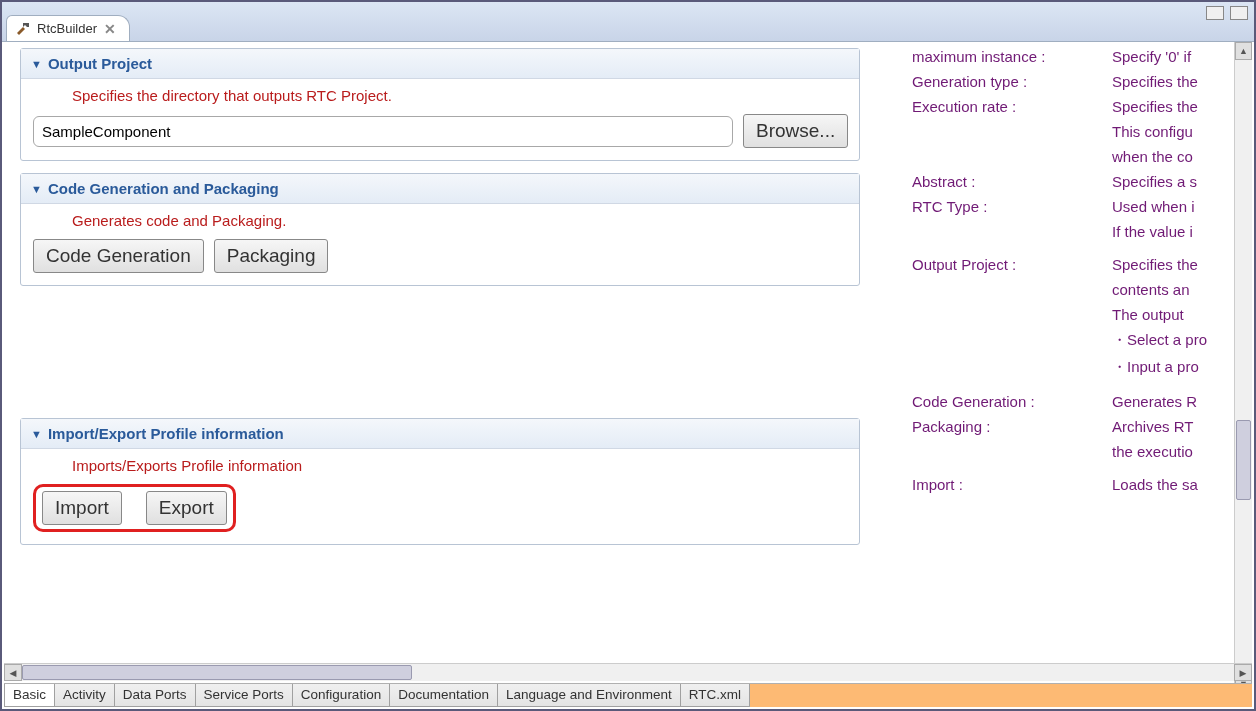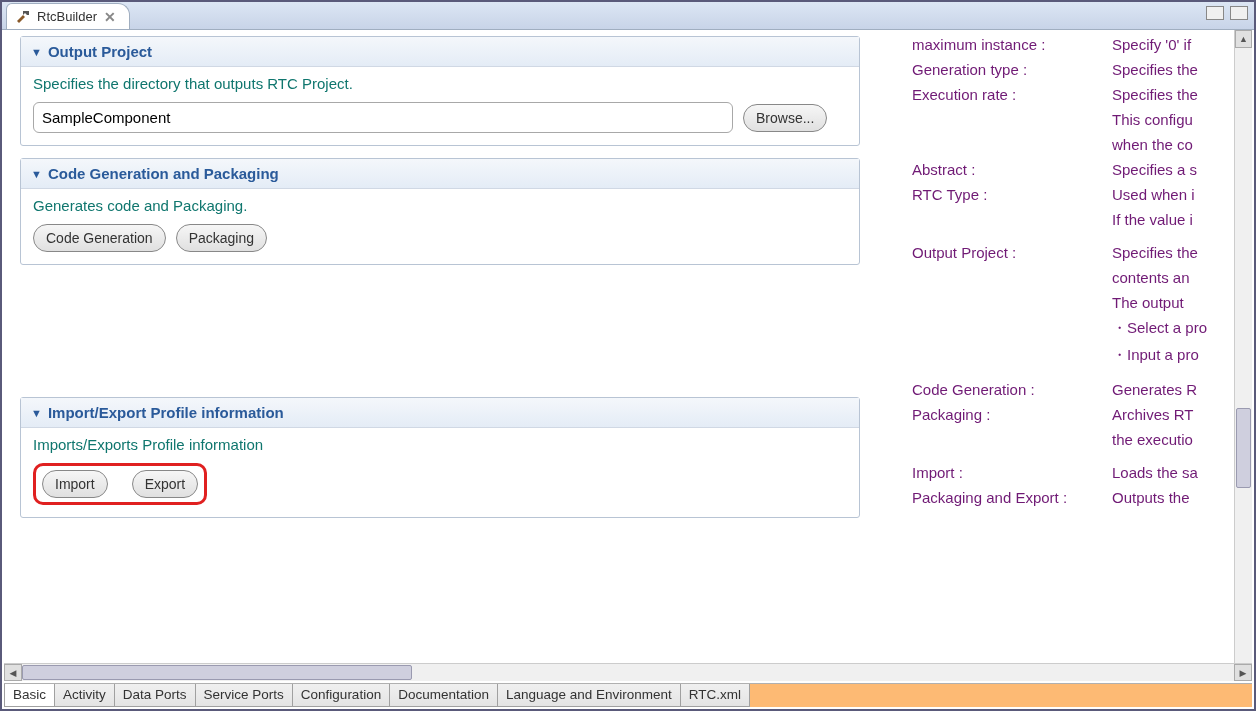--- a/index.html
+++ b/index.html
@@ -1,40 +1,40 @@
 <!DOCTYPE html>
 <html><head>
 <meta charset="utf-8">
 <style>
   * { box-sizing: border-box; margin: 0; padding: 0; }
   body { font-family: "Segoe UI", Tahoma, sans-serif; font-size: 14px; background: #fff; color: #333; }
   .window { width: 1256px; height: 711px; border: 2px solid #5a5a7a; position: relative; background: #fff; }
-  .tab-bar { height: 28px; background: linear-gradient(#dce6f4, #c8d4e8); border-bottom: 1px solid #a0aec0; display: flex; align-items: flex-end; padding-left: 4px; position: relative; }
+  .tab-bar { height: 40px; background: linear-gradient(#dce6f4, #c8d4e8); border-bottom: 1px solid #a0aec0; display: flex; align-items: flex-end; padding-left: 4px; position: relative; }
   .tab { background: #fff; border: 1px solid #a0aec0; border-bottom: none; border-radius: 6px 12px 0 0; padding: 3px 12px 3px 8px; display: flex; align-items: center; gap: 6px; font-size: 13px; height: 26px; }
   .tab-icon { width: 16px; height: 16px; display: inline-flex; align-items: center; justify-content: center; }
   .tab-close { width: 14px; height: 14px; color: #888; font-weight: bold; font-size: 14px; display: inline-flex; align-items: center; justify-content: center; }
   .tab-controls { position: absolute; right: 6px; top: 4px; display: flex; gap: 6px; }
   .tab-controls div { width: 18px; height: 14px; border: 1px solid #888; background: #f0f0f0; }
 
   .main-area { display: flex; height: calc(100% - 28px - 28px); }
   .left-panel { flex: 0 0 870px; overflow: hidden; padding: 6px 10px 0 18px; }
   .right-panel { flex: 1; overflow: hidden; padding: 6px 0 0 40px; position: relative; }
   .vscroll { position: absolute; right: 2px; top: 0; bottom: 0; width: 18px; background: #f0f0f0; border-left: 1px solid #ccc; }
   .vscroll .up, .vscroll .down { height: 18px; background: #e0e0e0; border: 1px solid #aaa; display:flex; align-items:center; justify-content:center; font-size:9px; color:#555;}
   .vscroll .down { position: absolute; bottom: 0; left:0; right:0;}
   .vscroll .thumb { position: absolute; top: 378px; left: 1px; right: 1px; height: 80px; background: #cfcfde; border: 1px solid #9a9ab0; border-radius: 2px; }
 
   .section { border: 1px solid #b8c4d4; border-radius: 3px; margin-bottom: 12px; background: #fff; max-width: 840px; }
   .section-header { background: linear-gradient(#f4f7fb, #e4ecf6); padding: 6px 10px; display: flex; align-items: center; gap: 6px; font-weight: bold; color: #2a5a9a; font-size: 15px; border-bottom: 1px solid #d0d8e4; }
   .twistie { font-size: 11px; color: #2a5a9a; }
   .section-body { padding: 8px 12px 12px 12px; }
-  .desc { color: #0f766e; margin-bottom: 10px; font-size: 15px; }
+  .desc { color: #b91c1c; margin-bottom: 10px; font-size: 15px; margin-left: 39px; }
   .field-row { display: flex; gap: 10px; align-items: center; }
   .text-input { flex: 0 0 700px; border: 1px solid #a8a8a8; padding: 6px 8px; font-size: 15px; background: #fff; border-radius: 6px; }
-  .btn { background: linear-gradient(#f6f6f6, #e0e0e0); border: 1px solid #888; border-radius: 14px; padding: 5px 12px; font-size: 14px; color: #333; cursor: pointer; }
+  .btn { background: linear-gradient(#f6f6f6, #e0e0e0); border: 1px solid #888; border-radius: 3px; padding: 5px 12px; font-size: 19px; color: #333; cursor: pointer; }
   .btn-row { display: flex; gap: 10px; }
   .spacer { height: 120px; }
 
   .highlight-box { border: 3px solid #e02020; border-radius: 10px; padding: 4px 6px; display: inline-flex; gap: 24px; }
 
   .hint-row { display: flex; margin-bottom: 8px; font-size: 15px; color: #701a75; padding-right: 20px;}
   .hint-label { flex: 0 0 200px; }
   .hint-desc { flex: 1; white-space: nowrap; overflow: hidden; }
 
   .hscroll-bar { position: absolute; bottom: 28px; left: 2px; right: 2px; height: 18px; background: #f0f0f0; border-top: 1px solid #ccc; display:flex;}
@@ -194,24 +194,20 @@
             <div class="hint-desc">the executio</div>
           </div>
           <div class="hint-row">
             <div class="hint-label"></div>
             <div class="hint-desc"></div>
           </div>
           <div class="hint-row">
             <div class="hint-label">Import :</div>
             <div class="hint-desc">Loads the sa</div>
           </div>
-          <div class="hint-row">
-            <div class="hint-label">Packaging and Export :</div>
-            <div class="hint-desc">Outputs the</div>
-          </div>
         </div>
       <div class="vscroll">
         <div class="up">▲</div>
         <div class="thumb"></div>
         <div class="down">▼</div>
       </div>
     </div>
   </div>
 
   <div class="hscroll-bar">

